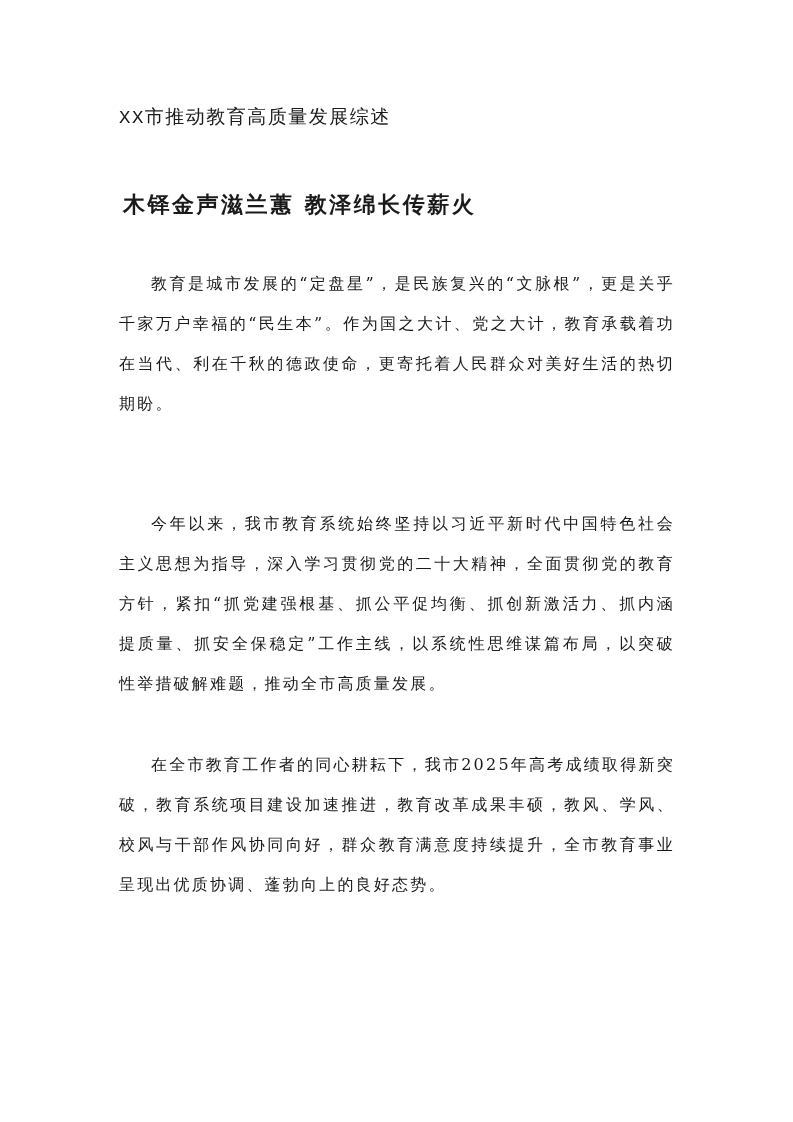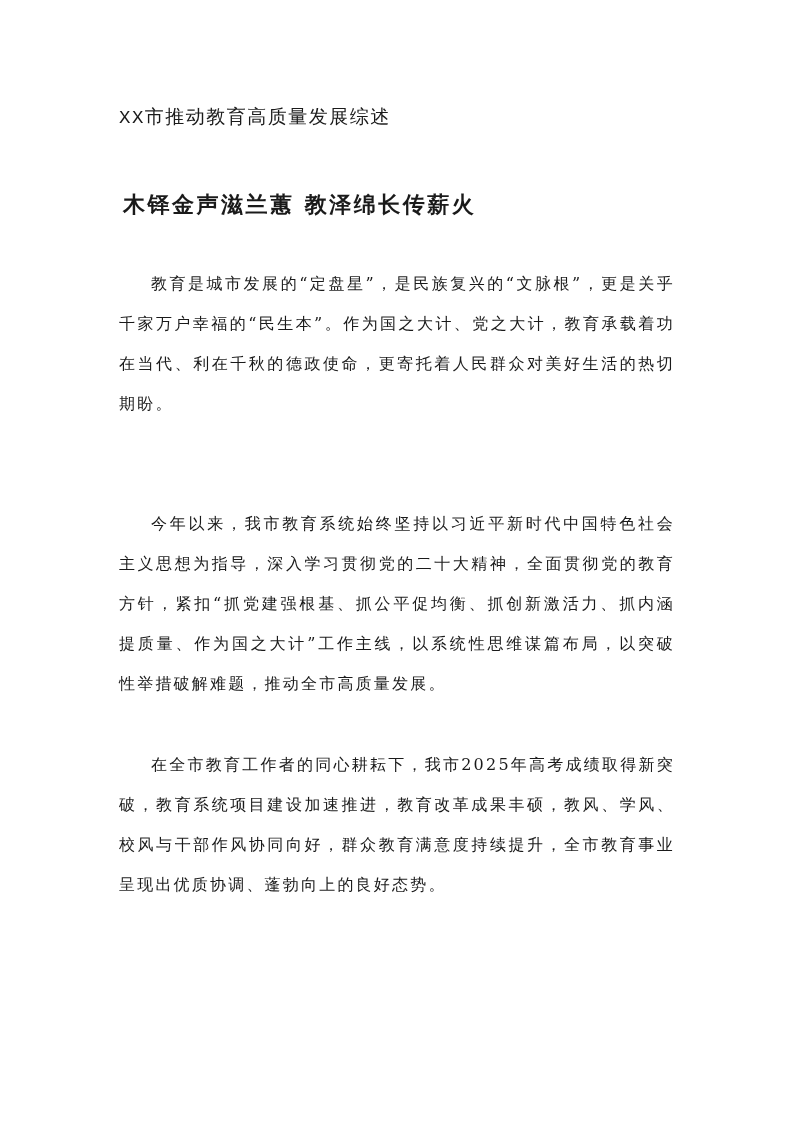--- a/index.html
+++ b/index.html
@@ -58,15 +58,15 @@
     #p2 { top: 504px; }
     #p3 { top: 745px; }
   </style>
 </head>
 <body>
 
 <div class="page">
   <h1 class="title">XX市推动教育高质量发展综述</h1>
   <h2 class="subtitle">木铎金声滋兰蕙 教泽绵长传薪火</h2>
   <p class="para" id="p1">教育是城市发展的“定盘星”，是民族复兴的“文脉根”，更是关乎千家万户幸福的“民生本”。作为国之大计、党之大计，教育承载着功在当代、利在千秋的德政使命，更寄托着人民群众对美好生活的热切期盼。</p>
-  <p class="para" id="p2">今年以来，我市教育系统始终坚持以习近平新时代中国特色社会主义思想为指导，深入学习贯彻党的二十大精神，全面贯彻党的教育方针，紧扣“抓党建强根基、抓公平促均衡、抓创新激活力、抓内涵提质量、作为国之大计”工作主线，以系统性思维谋篇布局，以突破性举措破解难题，推动全市高质量发展。</p>
+  <p class="para" id="p2">今年以来，我市教育系统始终坚持以习近平新时代中国特色社会主义思想为指导，深入学习贯彻党的二十大精神，全面贯彻党的教育方针，紧扣“抓党建强根基、抓公平促均衡、抓创新激活力、抓内涵提质量、抓安全保稳定”工作主线，以系统性思维谋篇布局，以突破性举措破解难题，推动全市高质量发展。</p>
   <p class="para" id="p3">在全市教育工作者的同心耕耘下，我市2025年高考成绩取得新突破，教育系统项目建设加速推进，教育改革成果丰硕，教风、学风、校风与干部作风协同向好，群众教育满意度持续提升，全市教育事业呈现出优质协调、蓬勃向上的良好态势。</p>
 </div>
 
 </body></html>

